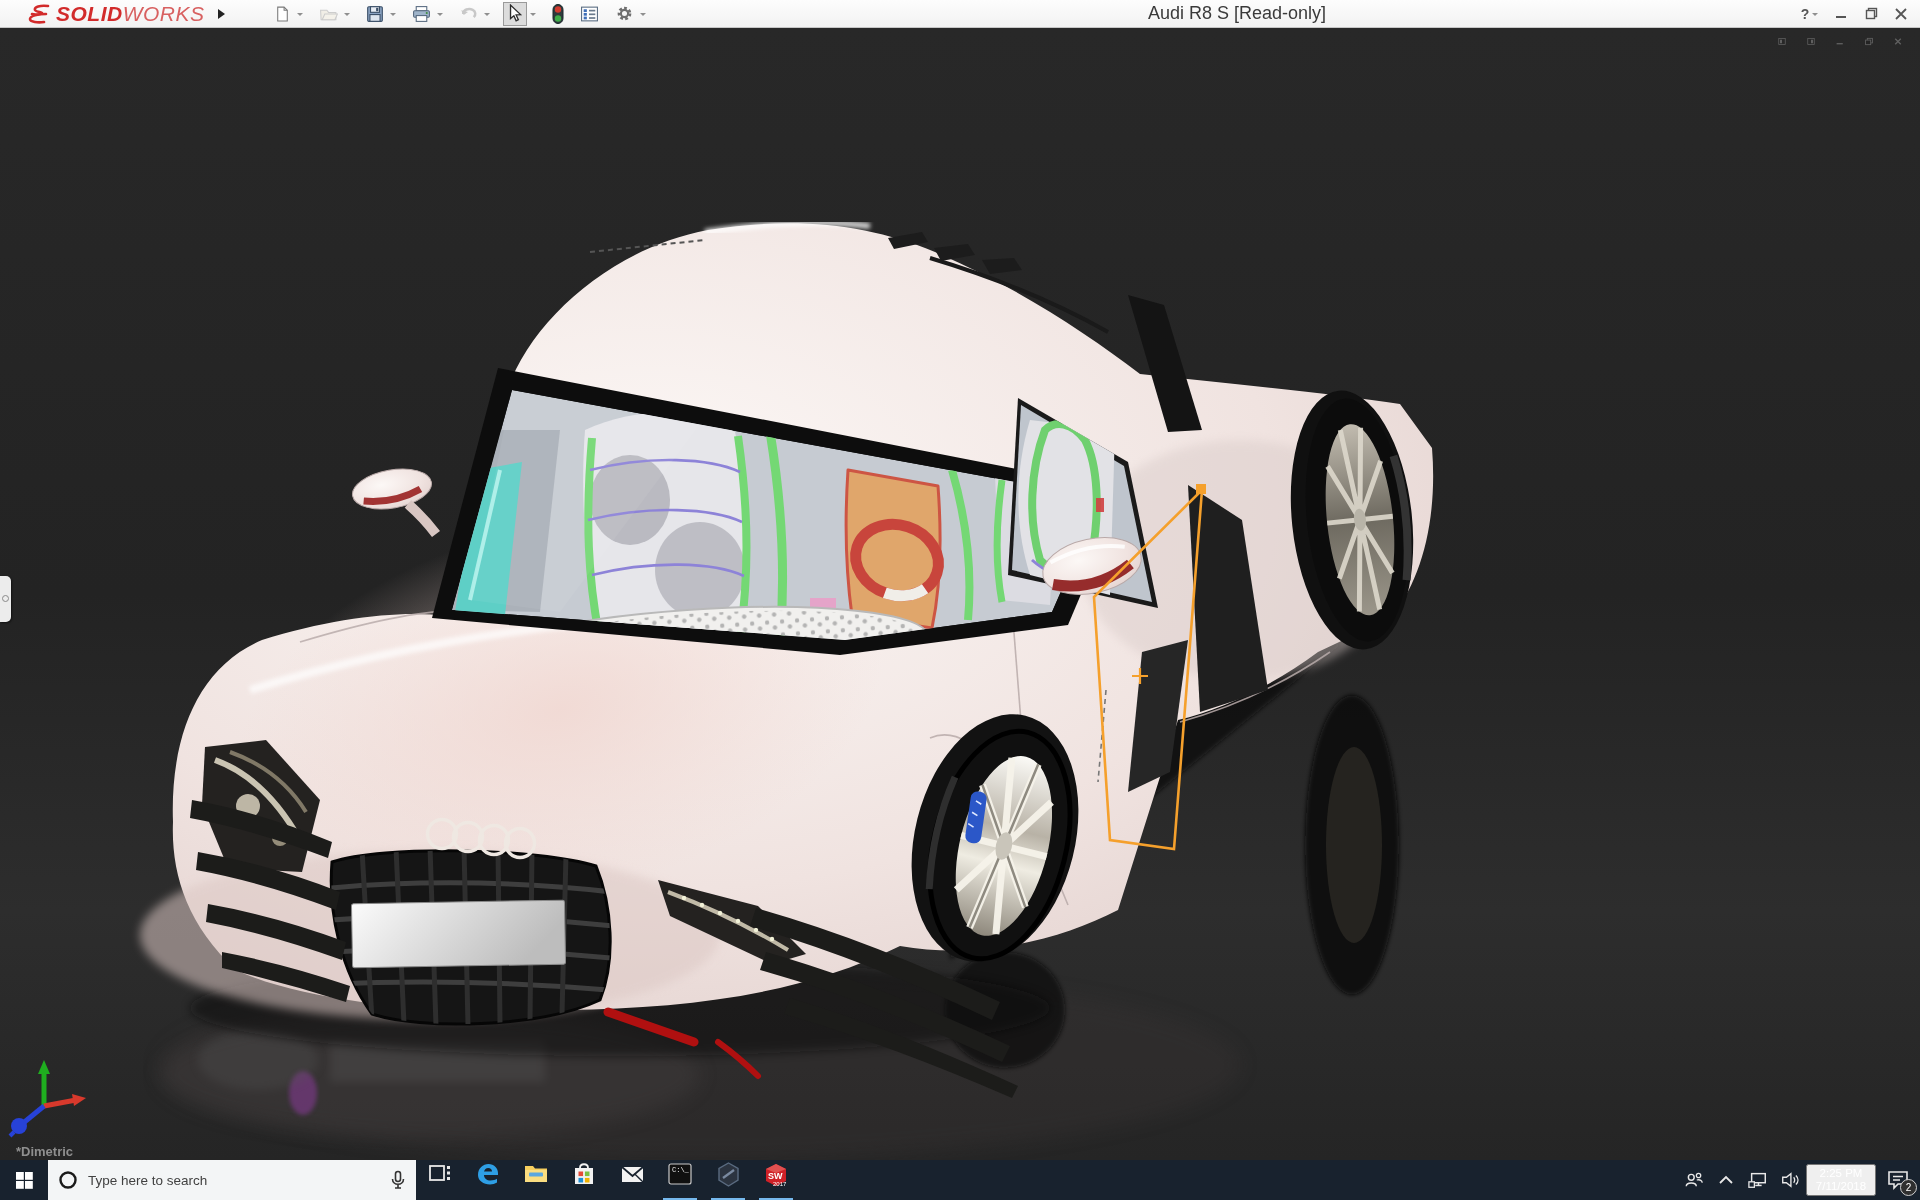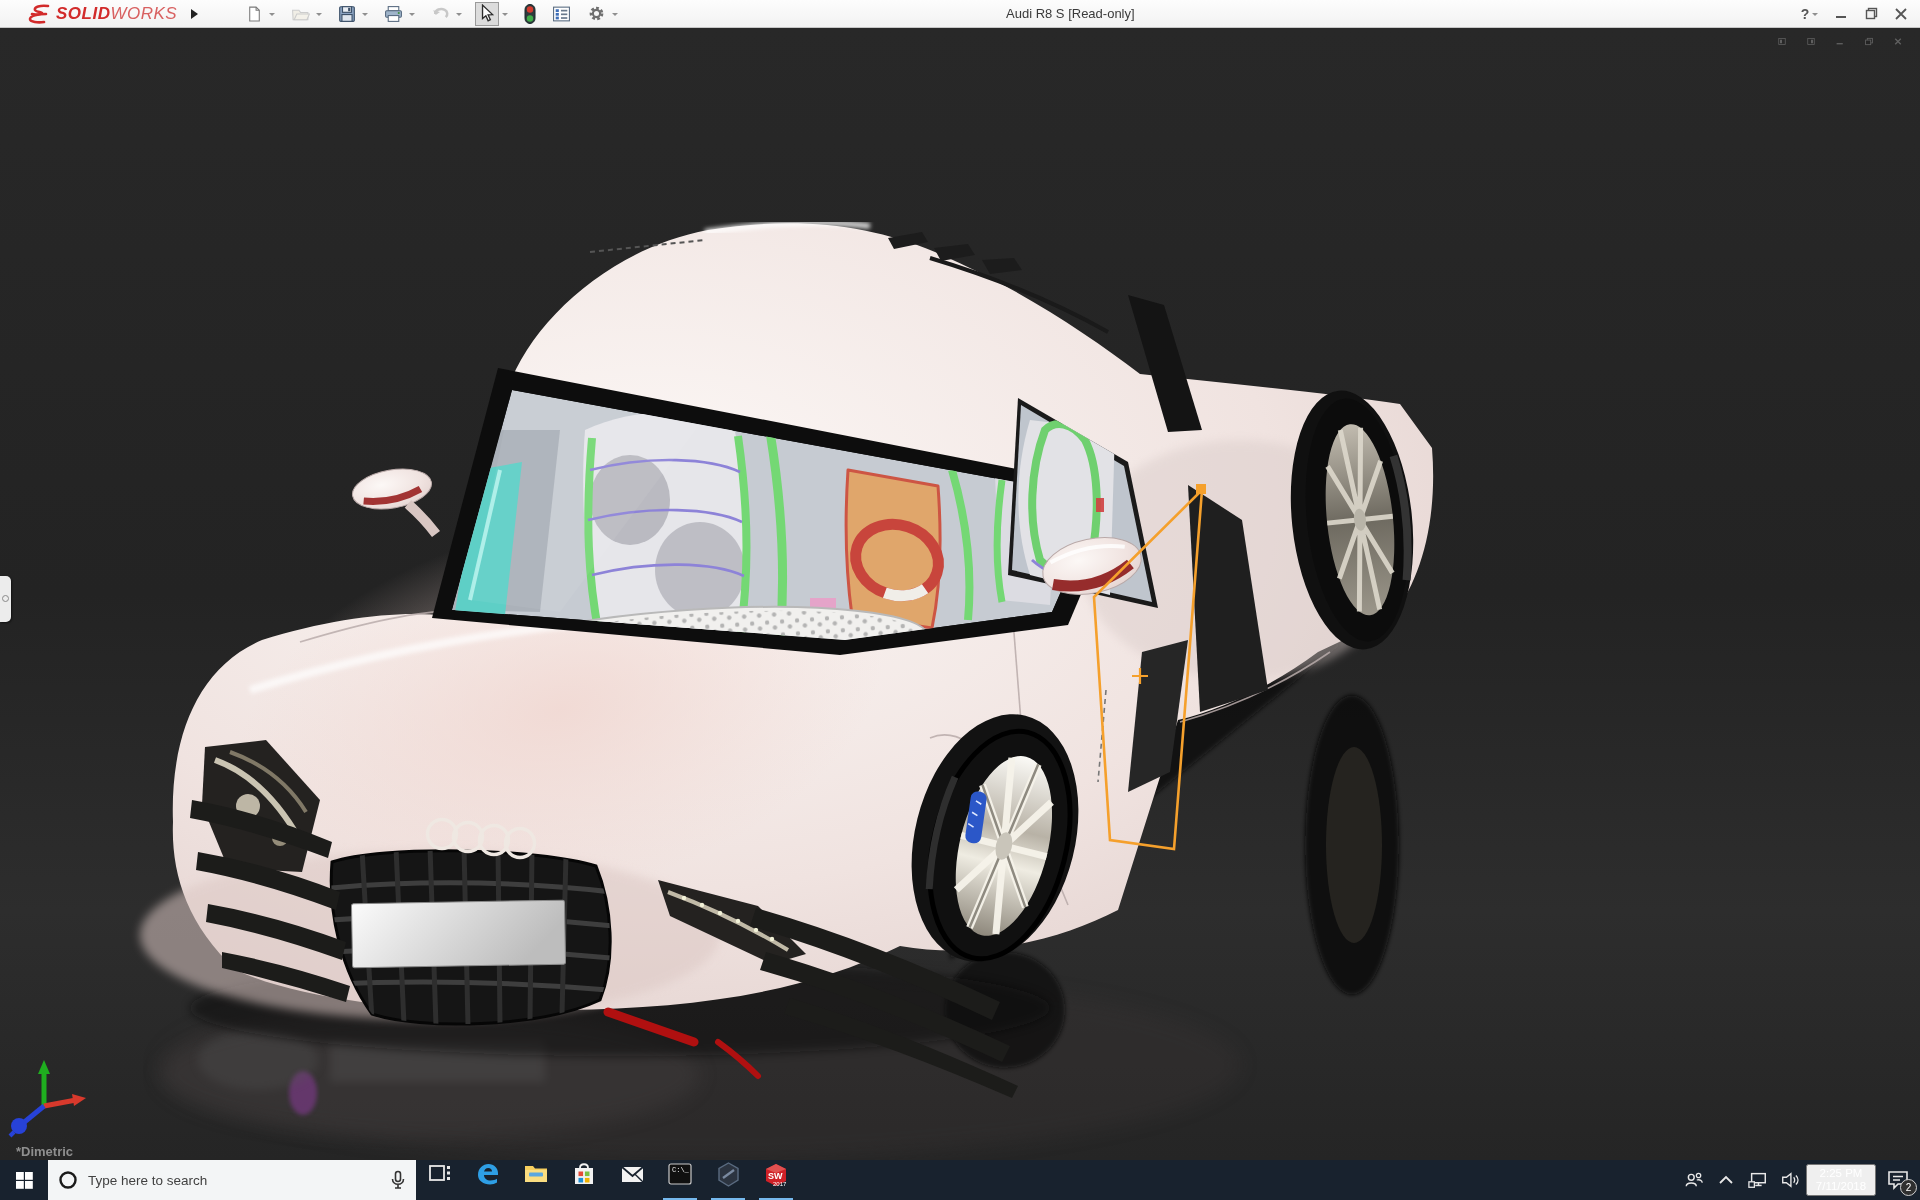--- a/index.html
+++ b/index.html
@@ -4,34 +4,34 @@
 <style>
   html,body{margin:0;padding:0;width:1920px;height:1200px;overflow:hidden;
     font-family:"Liberation Sans",sans-serif;background:#000;}
   .screen{position:relative;width:1920px;height:1200px;}
 
   
   .titlebar{position:absolute;top:0;left:0;right:0;height:27px;
     background:linear-gradient(#fdfdfd,#f2f2f2);border-bottom:1px solid #c6c6c6;
     display:flex;align-items:center;z-index:30;}
   .logo{display:flex;align-items:center;margin-left:26px;gap:4px;}
-  .logo-text{font-size:17px;letter-spacing:.5px;color:#d22b2b;font-style:italic;}
+  .logo-text{font-size:21px;letter-spacing:.5px;color:#d22b2b;font-style:italic;}
   .logo-text b{font-weight:bold;}
   .logo-text .lt{font-weight:normal;color:#d86060;}
   .flyout{width:18px;height:20px;border:none;background:transparent;margin-left:8px;
     display:flex;align-items:center;justify-content:center;cursor:pointer;}
   .tri-right{width:0;height:0;border-left:7px solid #222;border-top:5px solid transparent;border-bottom:5px solid transparent;}
   .toolbar{display:flex;align-items:center;margin-left:40px;height:27px;}
   .tbtn{display:flex;align-items:center;background:transparent;border:1px solid transparent;
     height:24px;padding:0 2px;cursor:pointer;}
   .tbtn.pressed{background:#dcdcdc;border:1px solid #9a9a9a;}
   .tbtn.disabled{opacity:.45;}
   .caret{width:0;height:0;border:3.5px solid transparent;border-top-color:#8f8f8f;margin:4px 3px 0 3px;}
   .tgap{width:10px;}
-  .tb-title{position:absolute;left:1006px;width:320px;text-align:left;font-size:13px;color:#3a3a3a;}
+  .tb-title{position:absolute;left:1006px;width:320px;text-align:right;font-size:18px;color:#3a3a3a;}
   .win-controls{position:absolute;right:6px;top:0;height:27px;display:flex;align-items:center;gap:4px;}
   .wbtn{width:26px;height:24px;border:none;background:transparent;display:flex;align-items:center;justify-content:center;cursor:pointer;color:#555;}
   .help-q{font-size:14px;font-weight:bold;color:#555;}
 
   
   .viewport{position:absolute;top:27px;left:0;right:0;bottom:40px;background:#242424;z-index:10;padding-left:11px;}
   .scene{position:absolute;inset:0;width:100%;height:100%;}
   .child-controls{position:absolute;top:6px;right:12px;display:flex;gap:9px;z-index:12;}
   .cbtn{width:20px;height:16px;border:none;background:transparent;display:flex;align-items:center;justify-content:center;cursor:pointer;}
   .left-tab{position:absolute;left:0;top:549px;width:11px;height:46px;background:#ececec;

